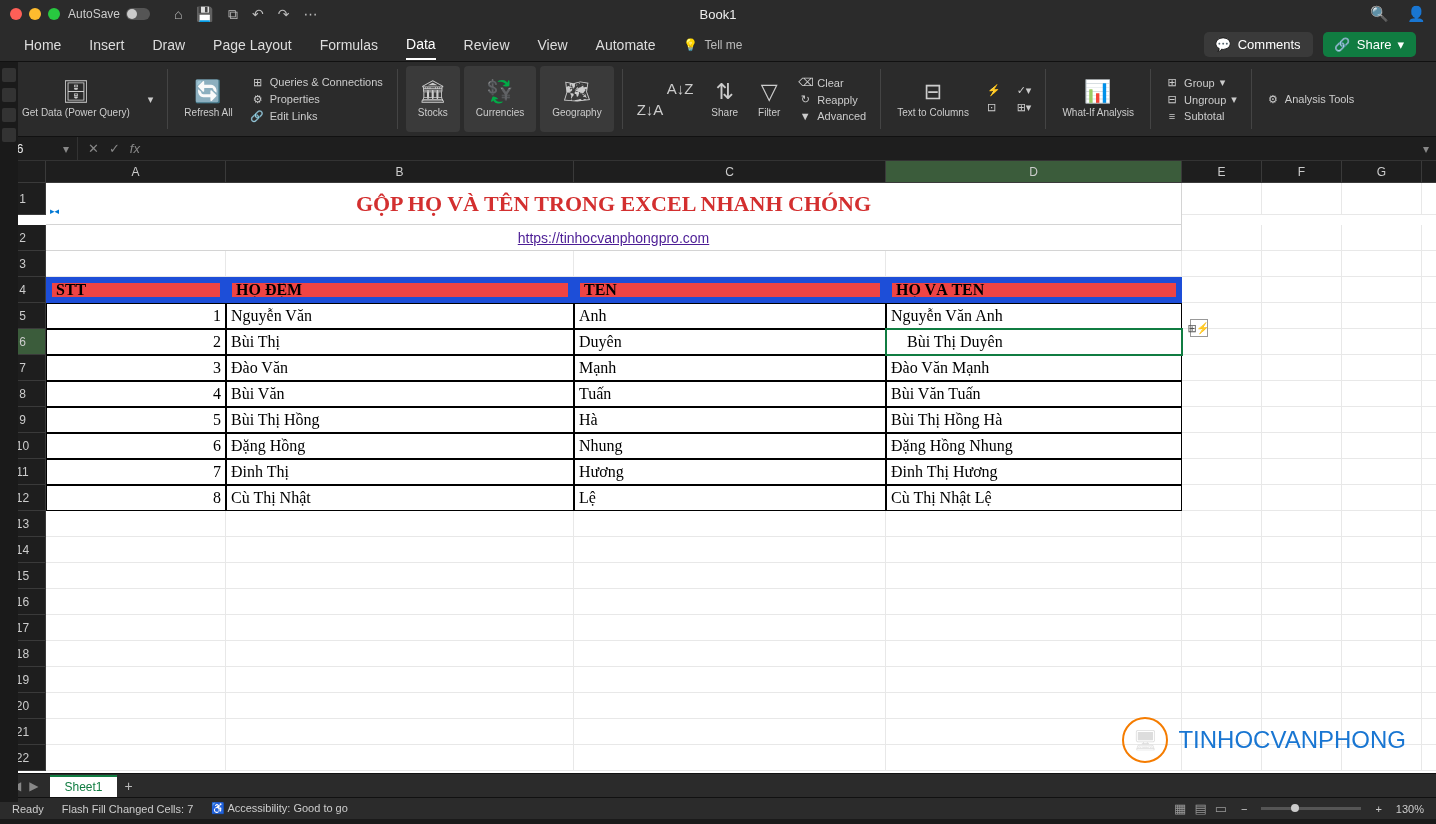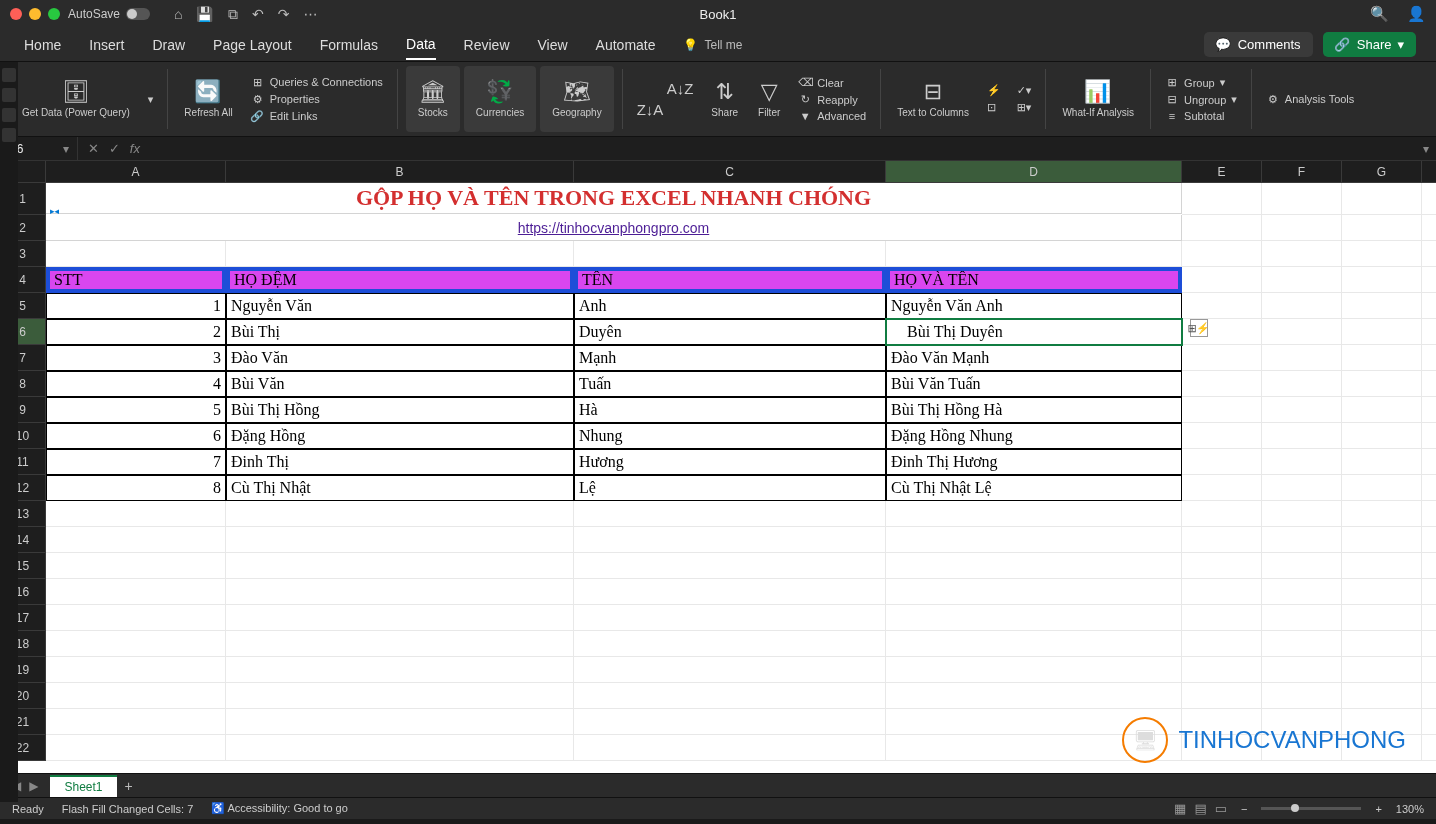--- a/index.html
+++ b/index.html
@@ -42,24 +42,24 @@
 
 .sheet-area{position:relative;height:612px;background:#fff;overflow:hidden;}
 .grid{display:grid;grid-template-columns:46px 180px 348px 312px 296px 80px 80px 80px 36px;}
 .colhdr{background:#1e1e1e;color:#ccc;height:22px;display:flex;align-items:center;justify-content:center;font-size:12px;border-right:1px solid #3a3a3a;border-bottom:1px solid #3a3a3a;}
 .colhdr.sel{background:#3b5c3b;}
 .corner{background:#1e1e1e;border-right:1px solid #3a3a3a;border-bottom:1px solid #3a3a3a;}
 .rowhdr{background:#1e1e1e;color:#ccc;display:flex;align-items:center;justify-content:center;font-size:12px;border-right:1px solid #3a3a3a;border-bottom:1px solid #3a3a3a;}
 .rowhdr.sel{background:#3b5c3b;}
 .cell{background:#fff;border-right:1px solid #d4d4d4;border-bottom:1px solid #d4d4d4;padding:2px 4px;font-size:16px;font-family:"Times New Roman",serif;color:#000;display:flex;align-items:center;overflow:hidden;white-space:nowrap;}
 .cell.empty{border-right:1px solid #e8e8e8;border-bottom:1px solid #e8e8e8;}
-.cell.merge-title{grid-column:2/6;justify-content:center;font-size:22px;font-weight:bold;color:#d32f2f;height:31px;}
+.cell.merge-title{grid-column:2/6;justify-content:center;font-size:22px;font-weight:bold;color:#d32f2f;height:42px;}
 .cell.merge-link{grid-column:2/6;justify-content:center;font-size:14px;}
 .cell.merge-link a{color:#4c1d95;text-decoration:underline;}
-.cell.th{background:#d946ef;border:4px solid #1d4ed8;font-weight:normal;}
+.cell.th{background:#ef4444;border:6px solid #1d4ed8;font-weight:bold;}
 .cell.td{border:1px solid #000;}
 .cell.num{justify-content:flex-end;}
 .cell.selected{outline:2px solid #107c41;outline-offset:-1px;z-index:2;position:relative;padding-left:20px;}
 .ff-icon{position:absolute;left:1190px;top:158px;width:18px;height:18px;background:#fff;border:1px solid #999;font-size:11px;display:flex;align-items:center;justify-content:center;color:#555;}
 .smart-tag{position:absolute;left:50px;top:45px;font-size:9px;color:#0078d4;}
 .watermark{position:absolute;right:30px;bottom:10px;display:flex;align-items:center;gap:10px;}
 .wm-circle{width:46px;height:46px;border:2px solid #f57c00;border-radius:50%;display:flex;align-items:center;justify-content:center;font-size:20px;}
 .wm-text{font-size:24px;font-weight:normal;color:#1976d2;font-family:Arial;}
 .row-h{height:26px;}
 .row-h1{height:32px;}

